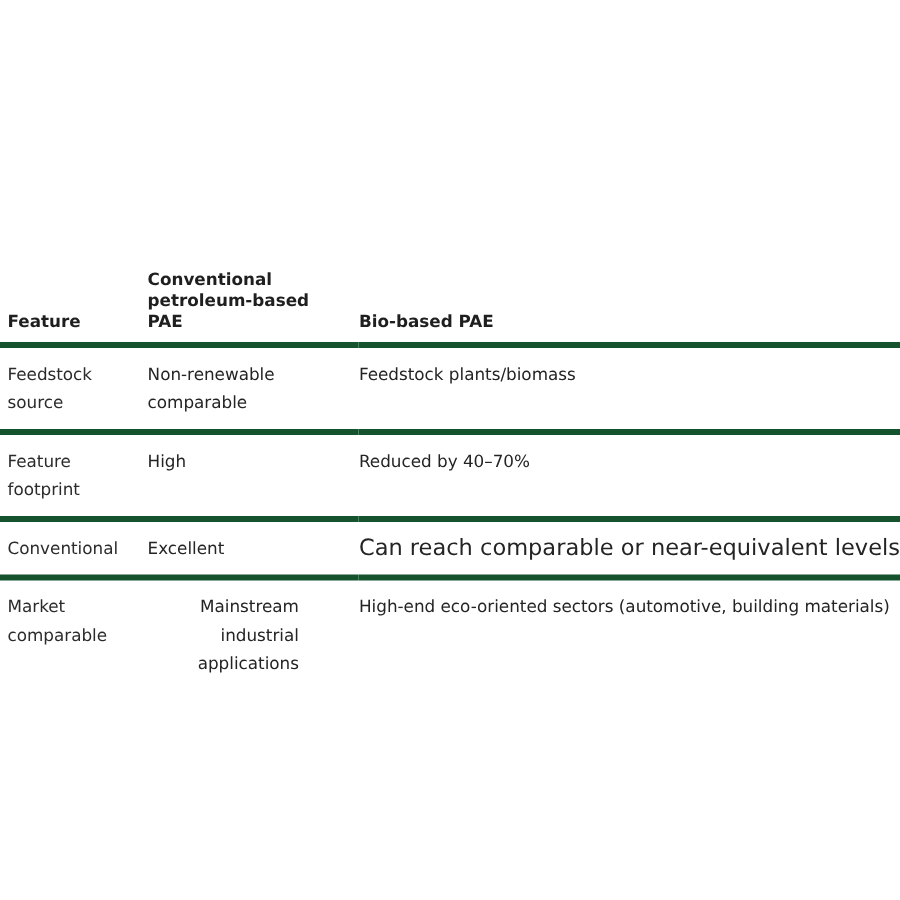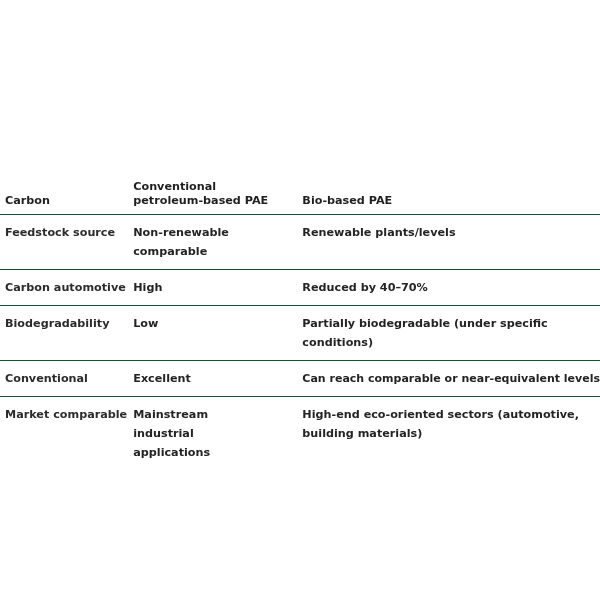--- a/index.html
+++ b/index.html
@@ -2,57 +2,52 @@
 <html><head>
 <meta charset="utf-8">
 <style>
   html, body { margin: 0; padding: 0; background: #ffffff; }
   body { width: 600px; height: 600px; position: relative; overflow: hidden;
          font-family: "DejaVu Sans", "Liberation Sans", sans-serif; color: #242424; }
   .tbl { position: absolute; left: 0; top: 180px; width: 600px; border-collapse: collapse; }
   .tbl th, .tbl td { text-align: left; vertical-align: top; font-size: 11.2px; line-height: 19px; padding: 0; }
   .tbl th { font-weight: bold; color: #1f1f1f; vertical-align: bottom; padding-bottom: 6px; line-height: 14px; }
   .tbl td { padding-top: 8px; padding-bottom: 8px; }
-  .tbl tr.row td { border-top: 1px solid #14532d; font-weight: bold; }
+  .tbl tr.row td { border-top: 4px solid #14532d; }
   .c1 { padding-left: 5px !important; width: 156px; }
   .c2 { width: 190px; }
   .c3 { }
   .tbl td.c1 { color: #2b2b2b; }
 </style>
 </head>
 <body>
 
 <table class="tbl">
   <thead>
     <tr>
-      <th class="c1">Carbon</th>
+      <th class="c1">Feature</th>
       <th class="c2" style="width:160px;padding-right:30px;">Conventional petroleum-based PAE</th>
       <th class="c3">Bio-based PAE</th>
     </tr>
   </thead>
   <tbody>
     <tr class="row">
       <td class="c1">Feedstock source</td>
       <td class="c2">Non-renewable comparable</td>
-      <td class="c3">Renewable plants/levels</td>
+      <td class="c3">Feedstock plants/biomass</td>
     </tr>
     <tr class="row">
-      <td class="c1">Carbon automotive</td>
+      <td class="c1">Feature footprint</td>
       <td class="c2">High</td>
       <td class="c3">Reduced by 40–70%</td>
     </tr>
     <tr class="row">
-      <td class="c1">Biodegradability</td>
-      <td class="c2">Low</td>
-      <td class="c3" style="padding-right:40px;">Partially biodegradable (under specific conditions)</td>
-    </tr>
-    <tr class="row">
       <td class="c1">Conventional</td>
       <td class="c2">Excellent</td>
-      <td class="c3" style="white-space:nowrap;font-size:11px;">Can reach comparable or near-equivalent levels</td>
+      <td class="c3" style="white-space:nowrap;font-size:15px;">Can reach comparable or near-equivalent levels</td>
     </tr>
     <tr class="row">
       <td class="c1">Market comparable</td>
-      <td class="c2" style="padding-right:40px;">Mainstream industrial applications</td>
+      <td class="c2" style="padding-right:40px;text-align:right;">Mainstream industrial applications</td>
       <td class="c3" style="">High-end eco-oriented sectors (automotive, building materials)</td>
     </tr>
   </tbody>
 </table>
 
 </body></html>

